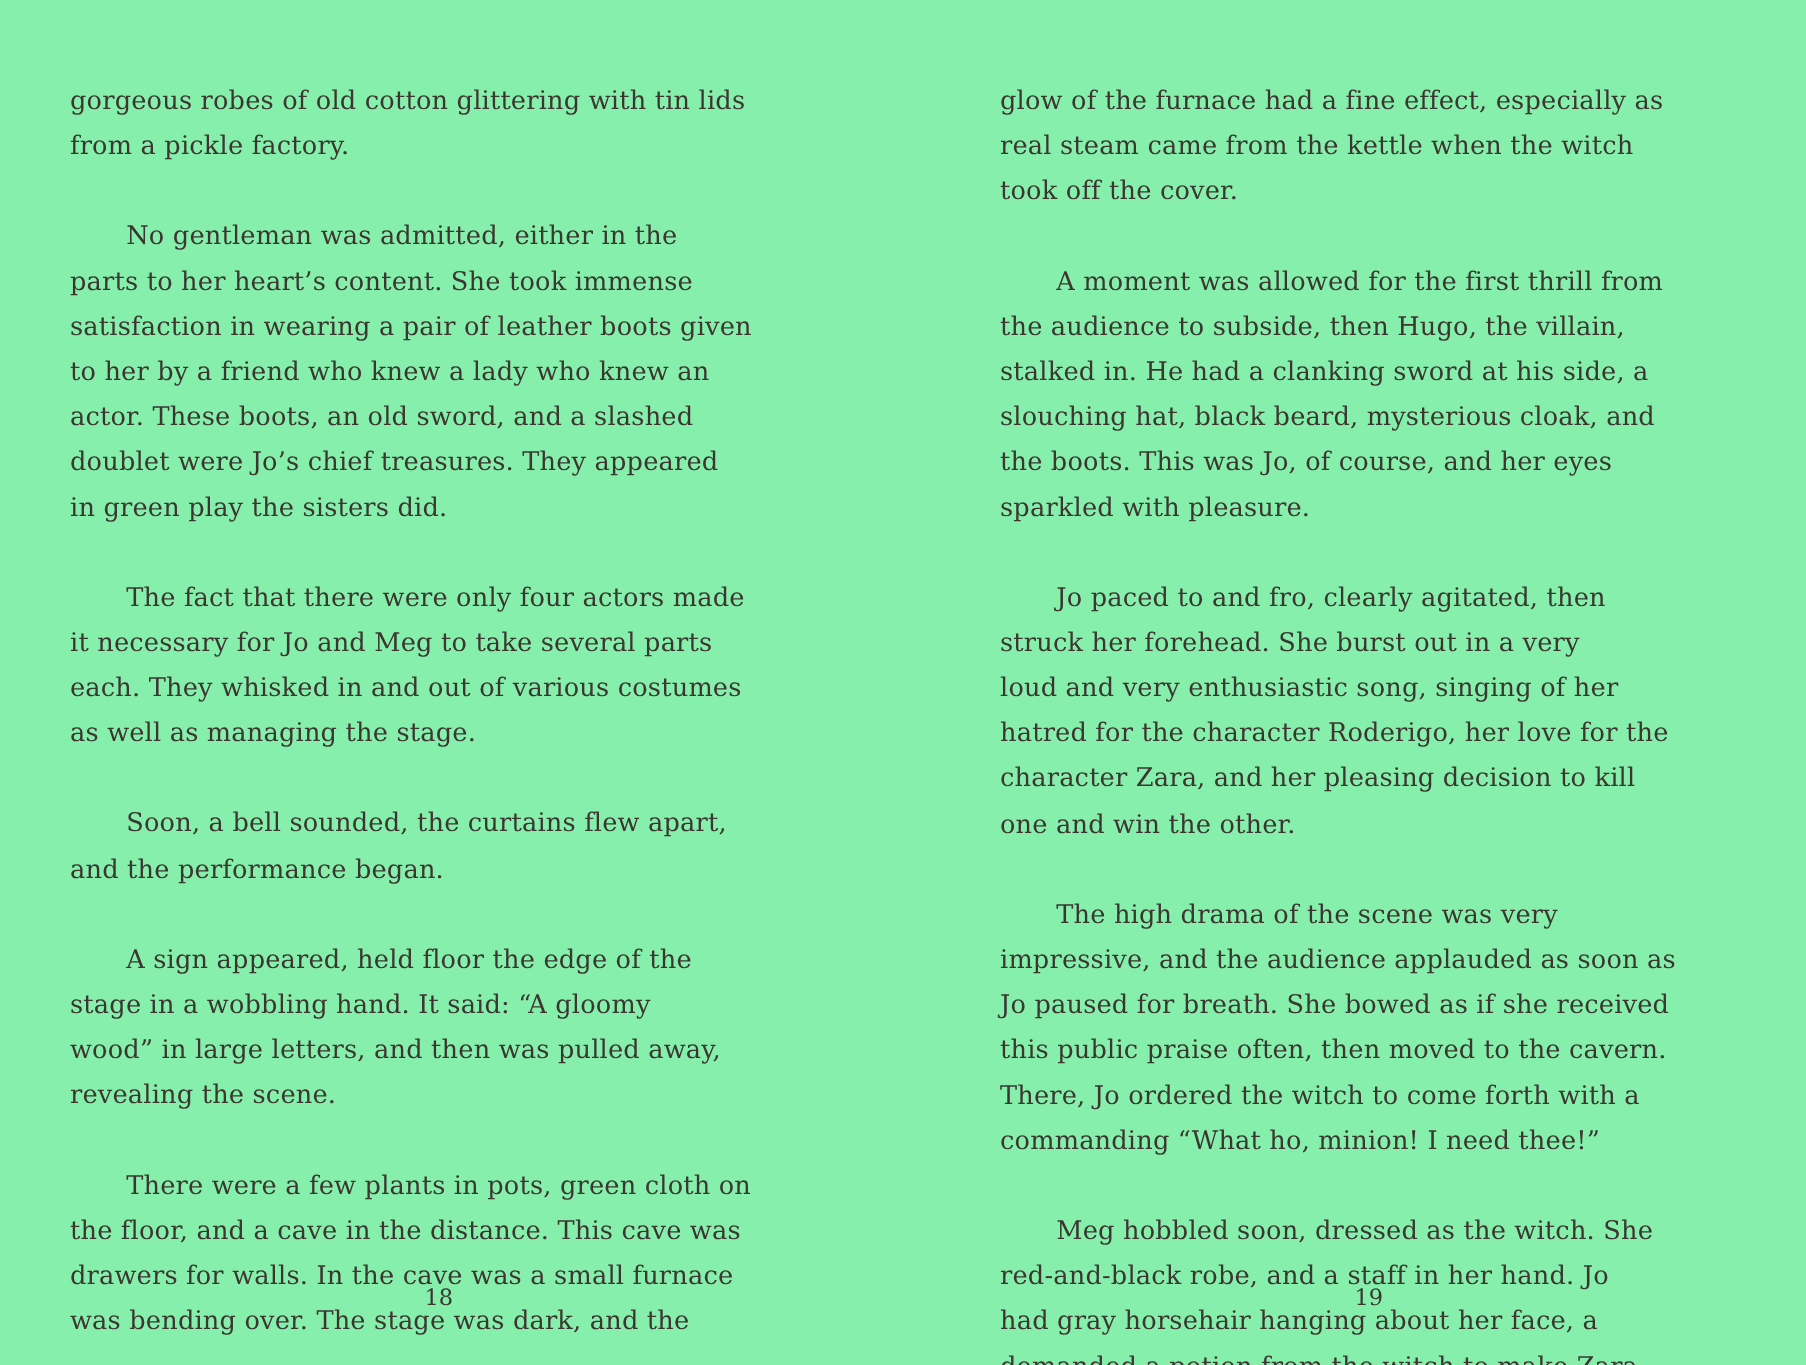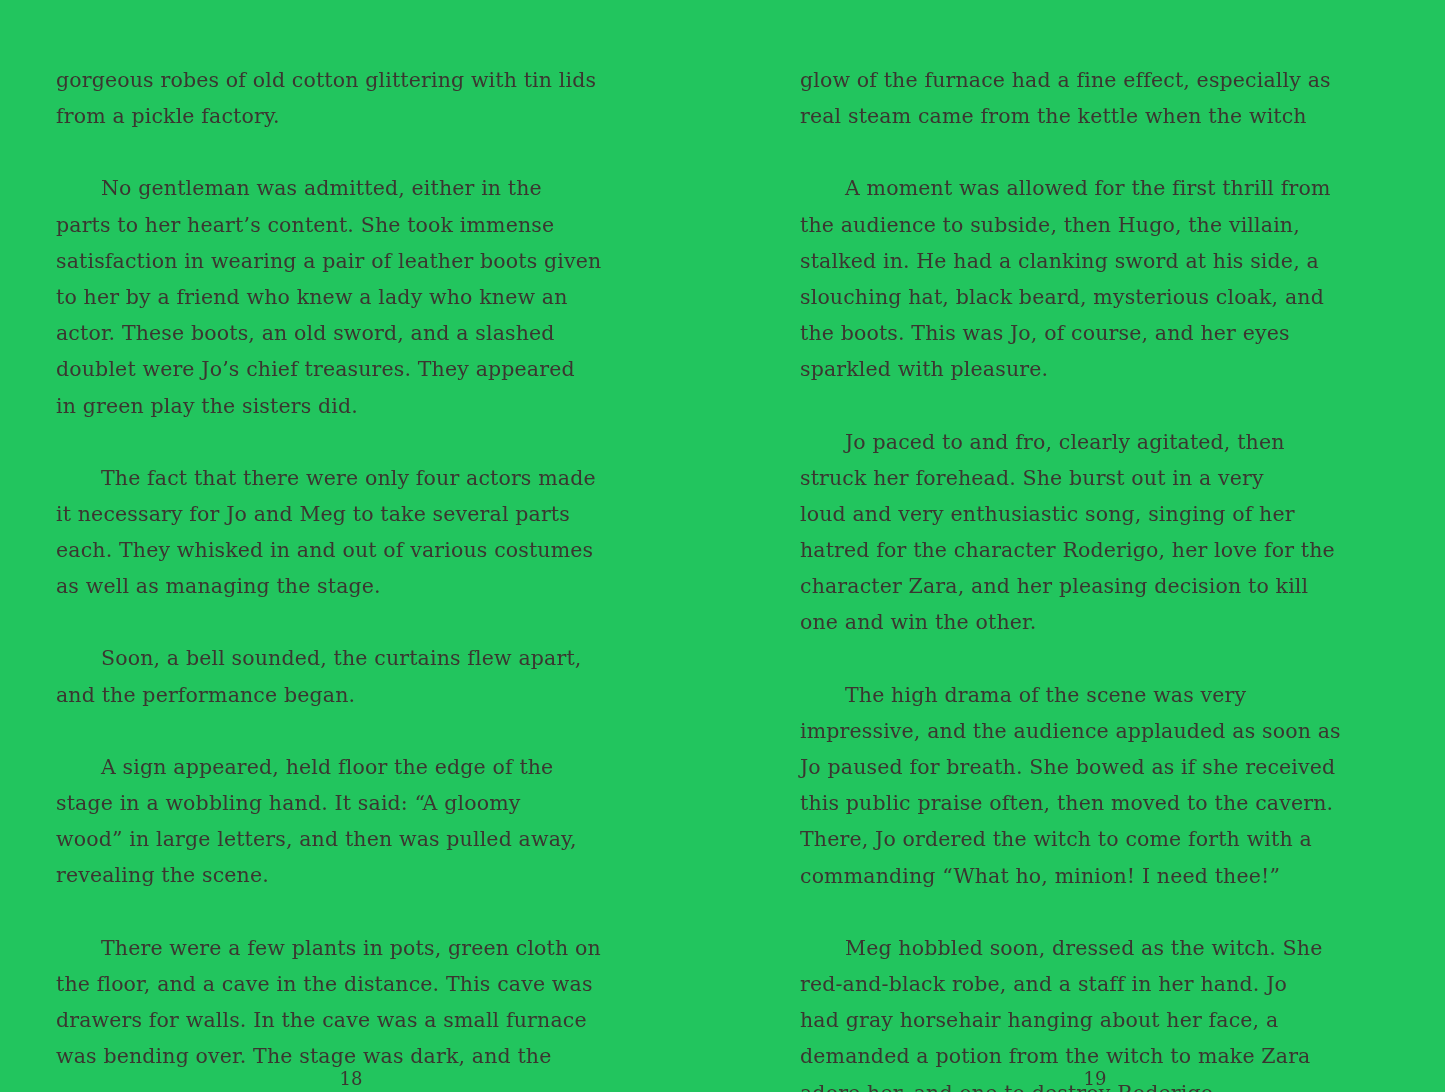--- a/index.html
+++ b/index.html
@@ -7,21 +7,21 @@
       padding: 0;
       width: 1445px;
       height: 1092px;
       background: #fbf3d9;
       overflow: hidden;
     }
     .spread {
       position: relative;
       width: 1445px;
       height: 1092px;
-      background: #22c55e;
+      background: #86efac;
     }
     .page {
       position: absolute;
       top: 62px;
       width: 600px;
       height: 1000px;
     }
     .page.left { left: 56px; }
     .page.right { left: 800px; }
     .text {
@@ -38,21 +38,20 @@
     }
     .line.indent { padding-left: 45px; margin-top: 36px; }
     .page-number {
       position: absolute;
       top: 966px;
       width: 590px;
       text-align: center;
       font-family: "DejaVu Serif", serif;
       font-size: 18px;
       color: #3b3630;
-      margin-top: 40px;
     }
   </style>
 </head>
 <body>
 
 <div class="spread">
   <div class="page left">
     <div class="text" id="left-text">
         <span class="line">gorgeous robes of old cotton glittering with tin lids</span>
         <span class="line">from a pickle factory.</span>
@@ -77,20 +76,21 @@
         <span class="line">the floor, and a cave in the distance.  This cave was</span>
         <span class="line">drawers for walls.  In the cave was a small furnace</span>
         <span class="line">was bending over.  The stage was dark, and the</span>
       </div>
     <div class="page-number">18</div>
   </div>
   <div class="page right">
     <div class="text" id="right-text">
         <span class="line">glow of the furnace had a fine effect, especially as</span>
         <span class="line">real steam came from the kettle when the witch</span>
+        <span class="line">took off the cover.</span>
         <span class="line indent">A moment was allowed for the first thrill from</span>
         <span class="line">the audience to subside, then Hugo, the villain,</span>
         <span class="line">stalked in.  He had a clanking sword at his side, a</span>
         <span class="line">slouching hat, black beard, mysterious cloak, and</span>
         <span class="line">the boots.  This was Jo, of course, and her eyes</span>
         <span class="line">sparkled with pleasure.</span>
         <span class="line indent">Jo paced to and fro, clearly agitated, then</span>
         <span class="line">struck her forehead.  She burst out in a very</span>
         <span class="line">loud and very enthusiastic song, singing of her</span>
         <span class="line">hatred for the character Roderigo, her love for the</span>

